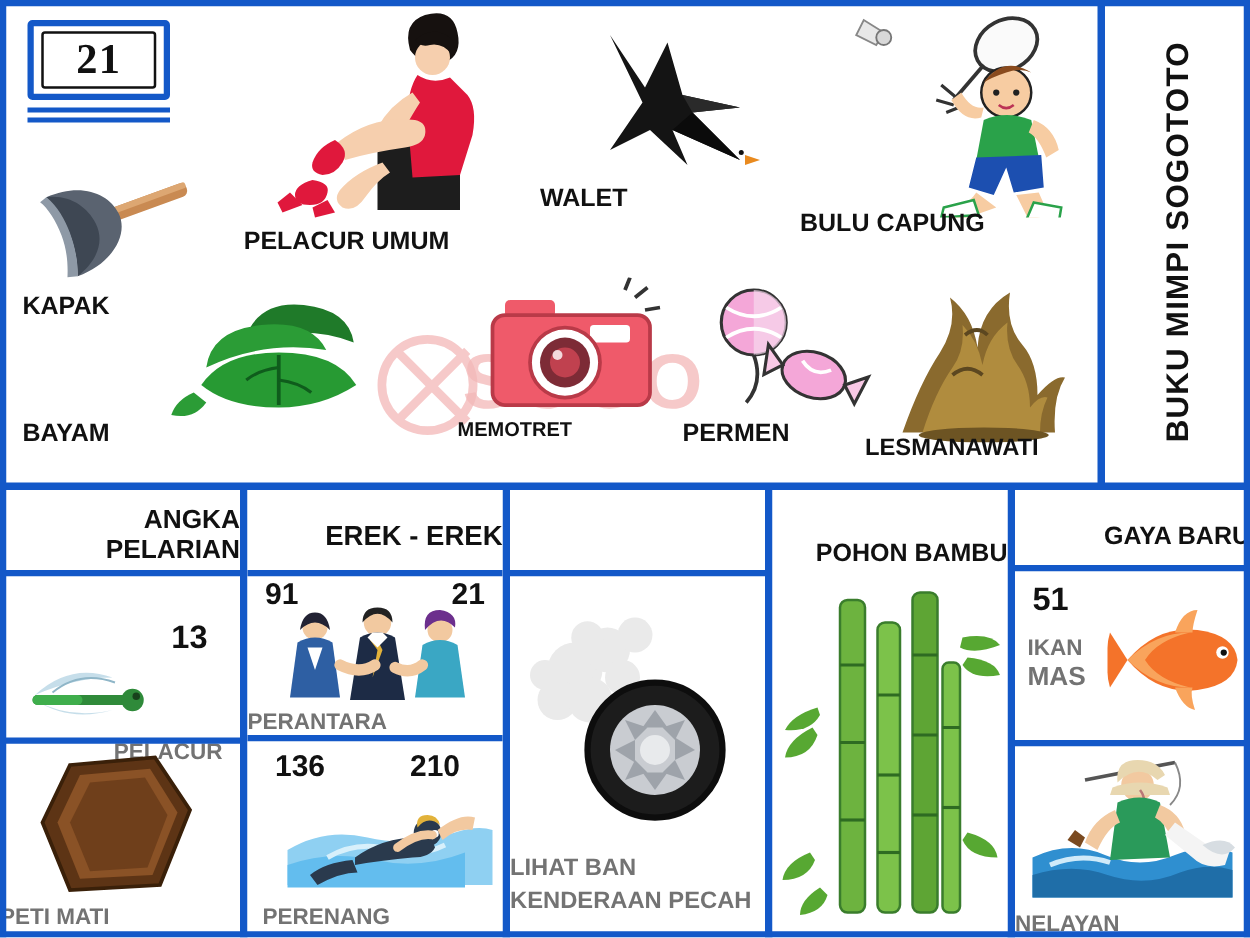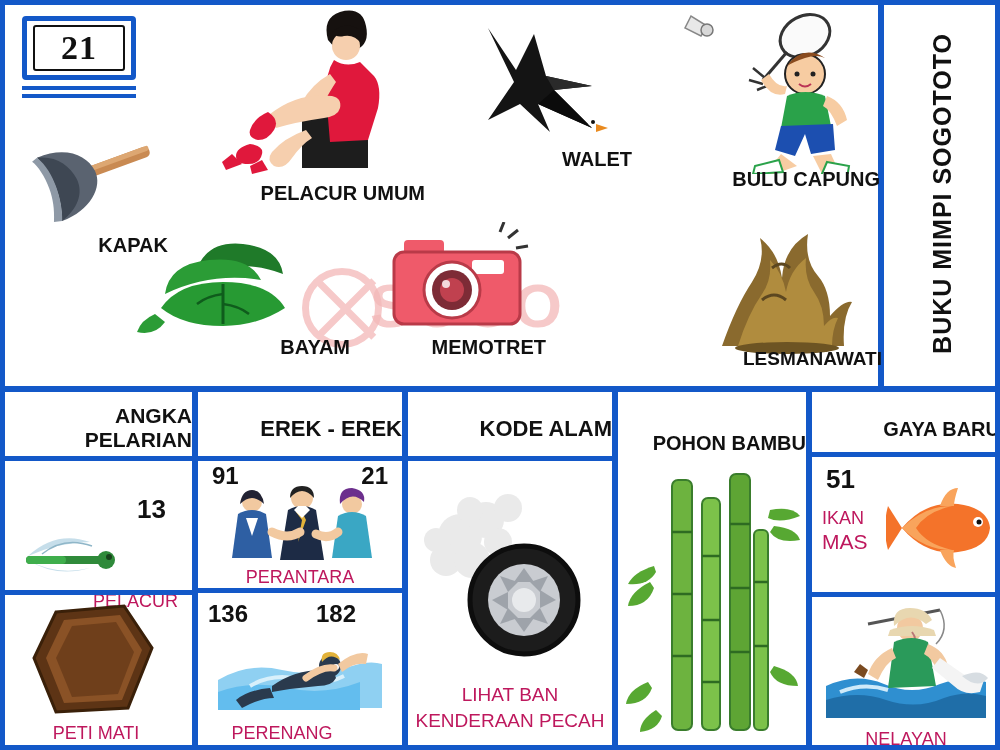--- a/index.html
+++ b/index.html
@@ -73,38 +73,38 @@
     width: 80px; height: 80px; border: 7px solid #f3b8b8; border-radius: 50%;
     opacity: .75;
   }
   #watermark-mark:before, #watermark-mark:after {
     content:""; position:absolute; left: 50%; top: -6px; width: 7px; height: 80px;
     background: #f3b8b8;
   }
   #watermark-mark:before { transform: rotate(45deg); transform-origin: center; }
   #watermark-mark:after  { transform: rotate(-45deg); transform-origin: center; }
 
-  .item { position: absolute; text-align: right; }
+  .item { position: absolute; text-align: left; }
   .item .label {
     font-weight: 700; color: #111; white-space: nowrap;
   }
 
   
   #bottom { position: absolute; left: 0; top: 392px; width: 1000px; height: 358px; }
   .panel { position: absolute; background:#fff; }
   .panel-title {
     text-align: right; font-weight: 700; color: #111;
     font-family: Liberation Sans, sans-serif;
   }
 
   .vborder { position:absolute; top:0; width:6px; height:358px; background:#1358c8; }
   .hrule { position:absolute; height:5px; background:#1358c8; }
 
   .num { font-weight: 700; color:#111; font-family:"Liberation Sans", sans-serif; }
-  .cap { font-weight:400; color:#be185d; text-align:center; }
+  .cap { font-weight:700; color:#737373; text-align:left; }
 
   svg { display:block; }
 </style>
 </head>
 <body>
 
 <div id="page">
 
   <div id="top-panel">
 
@@ -207,23 +207,38 @@
       <svg width="160" height="118" viewBox="0 0 160 118" style="margin:0 auto">
         <rect x="28" y="18" width="40" height="14" rx="4" fill="#ef5a6a"></rect>
         <rect x="18" y="30" width="126" height="72" rx="10" fill="#ef5a6a" stroke="#b93a48" stroke-width="3"></rect>
         <rect x="96" y="38" width="32" height="14" rx="3" fill="#fff"></rect>
         <circle cx="76" cy="68" r="28" fill="#fff" stroke="#b93a48" stroke-width="3"></circle>
         <circle cx="76" cy="68" r="20" fill="#7d2b36"></circle>
         <circle cx="76" cy="68" r="12" fill="#c0414f"></circle>
         <circle cx="70" cy="62" r="4" fill="#fff" opacity=".8"></circle>
         <path d="M132 16 l10 -8 M140 26 l12 -2 M124 10 l4 -10" stroke="#333" stroke-width="3"></path>
       </svg>
-      <div class="label" style="font-size:20px; margin-top:-4px;">MEMOTRET</div>
-    </div>
-
+      <div class="label" style="font-size:16px; margin-top:-4px;">MEMOTRET</div>
+    </div>
+
+    <div class="item" style="left:546px; top:226px; width:160px;">
+      <svg width="150" height="112" viewBox="0 0 150 112" style="margin:0 auto">
+        <circle cx="52" cy="32" r="26" fill="#f4a7d8" stroke="#333" stroke-width="2.5"></circle>
+        <path d="M52 6 a26 26 0 0 1 0 52" fill="#f7d9ee" opacity=".7"></path>
+        <path d="M30 20 q22 14 44 0 M30 44 q22 -14 44 0" stroke="#fff" stroke-width="3" fill="none"></path>
+        <path d="M52 58 q8 22 -6 38" stroke="#333" stroke-width="3" fill="none"></path>
+        <g transform="rotate(18 100 74)">
+          <ellipse cx="100" cy="74" rx="26" ry="18" fill="#f4a7d8" stroke="#333" stroke-width="2.5"></ellipse>
+          <path d="M74 74 l-16 -12 l4 24z" fill="#f9c9e6" stroke="#333" stroke-width="2.5"></path>
+          <path d="M126 74 l16 -12 l-4 24z" fill="#f9c9e6" stroke="#333" stroke-width="2.5"></path>
+          <path d="M88 66 q12 10 24 0" stroke="#fff" stroke-width="3" fill="none"></path>
+        </g>
+      </svg>
+      <div class="label" style="font-size:20px; margin-top:-2px;">PERMEN</div>
+    </div>
 
     <div class="item" style="left:692px; top:196px; width:190px;">
       <svg width="170" height="158" viewBox="0 0 170 158" style="margin:0 auto">
         <path d="M20 150 q14 -40 30 -64 q14 -22 8 -44 q18 14 22 40 q2 -30 26 -44 q-4 26 10 42 q12 14 12 40 q14 -16 22 -14 q-10 16 -8 44z" fill="#8a6a2e"></path>
         <path d="M36 150 q10 -32 24 -52 q10 -14 8 -34 q12 12 16 32 q4 -22 20 -34 q-2 20 8 34 q10 14 10 34 q8 -10 14 -8 q-6 12 -6 28z" fill="#b08c3e"></path>
         <path d="M60 104 q12 -10 24 0 M70 72 q10 -8 18 0" stroke="#5c4720" stroke-width="3" fill="none"></path>
         <ellipse cx="85" cy="152" rx="52" ry="6" fill="#6d5423"></ellipse>
       </svg>
       <div class="label" style="font-size:19px; margin-top:-6px;">LESMANAWATI</div>
     </div>
@@ -297,41 +312,40 @@
           <path d="M122 32 q14 -8 28 0 l6 42 l-40 0z" fill="#3aa7c4"></path>
 
           <path d="M56 48 q16 8 28 0" stroke="#f2c9a0" stroke-width="9" fill="none" stroke-linecap="round"></path>
           <path d="M100 50 q12 6 22 -2" stroke="#f2c9a0" stroke-width="9" fill="none" stroke-linecap="round"></path>
         </svg>
         <div class="cap" style="position:absolute; left:0; right:0; bottom:2px; font-size:18px;">PERANTARA</div>
       </div>
 
       <div class="hrule" style="left:0; top:196px; width:204px;"></div>
 
-      <div style="position:absolute; left:0; top:202px; width:168px; height:156px;">
+      <div style="position:absolute; left:12px; top:202px; width:168px; height:156px;">
         <div class="num" style="position:absolute; left:10px; top:6px; font-size:24px;">136</div>
-        <div class="num" style="position:absolute; right:10px; top:6px; font-size:24px;">182</div>
+        <div class="num" style="position:absolute; right:10px; top:6px; font-size:24px;">210</div>
         <svg width="180" height="90" viewBox="0 0 180 90" style="position:absolute; left:12px; top:36px;">
           <path d="M8 50 q30 -18 64 -10 q34 8 70 -4 q18 -6 30 -2 l0 44 l-164 0z" fill="#8fd0f2"></path>
           <path d="M8 62 q34 -12 70 -4 q36 8 72 -6 l0 28 l-142 0z" fill="#63bdee"></path>
           <path d="M40 56 q24 -14 52 -6 q22 6 42 -4" stroke="#d8f0fb" stroke-width="4" fill="none"></path>
           <circle cx="120" cy="36" r="11" fill="#2a3a4d"></circle>
           <path d="M112 32 q8 -10 18 -2 q-2 -8 -10 -8 q-10 0 -8 10z" fill="#e2b23a"></path>
           <circle cx="126" cy="37" r="3" fill="#fff"></circle>
           <path d="M62 56 q22 -16 50 -16 q12 0 14 8 q-4 8 -18 8 q-24 2 -46 6z" fill="#2a3a4d"></path>
           <path d="M60 58 q-22 2 -34 12 l6 8 q18 -10 32 -10z" fill="#2a3a4d"></path>
           <path d="M128 34 q18 -14 30 -10 l-2 10 q-12 -2 -24 8z" fill="#f2c9a0"></path>
           <path d="M96 48 q16 -12 28 -10" stroke="#f2c9a0" stroke-width="7" fill="none" stroke-linecap="round"></path>
         </svg>
         <div class="cap" style="position:absolute; left:0; right:0; bottom:6px; font-size:18px;">PERENANG</div>
       </div>
     </div>
 
     <div class="panel" style="left:408px; top:0; width:204px; height:358px;">
-      <div class="panel-title" style="font-size:22px; margin-top:24px;">KODE ALAM</div>
       <div class="hrule" style="left:0; top:64px; width:204px;"></div>
 
       <svg width="200" height="200" viewBox="0 0 200 200" style="position:absolute; left:4px; top:72px;">
         <g fill="#e9e9e9" opacity=".95">
           <circle cx="48" cy="72" r="22"></circle>
             <circle cx="74" cy="56" r="18"></circle>
           <circle cx="96" cy="44" r="14"></circle>
             <circle cx="34" cy="96" r="16"></circle>
           <circle cx="60" cy="96" r="18"></circle>
             <circle cx="86" cy="78" r="14"></circle>

